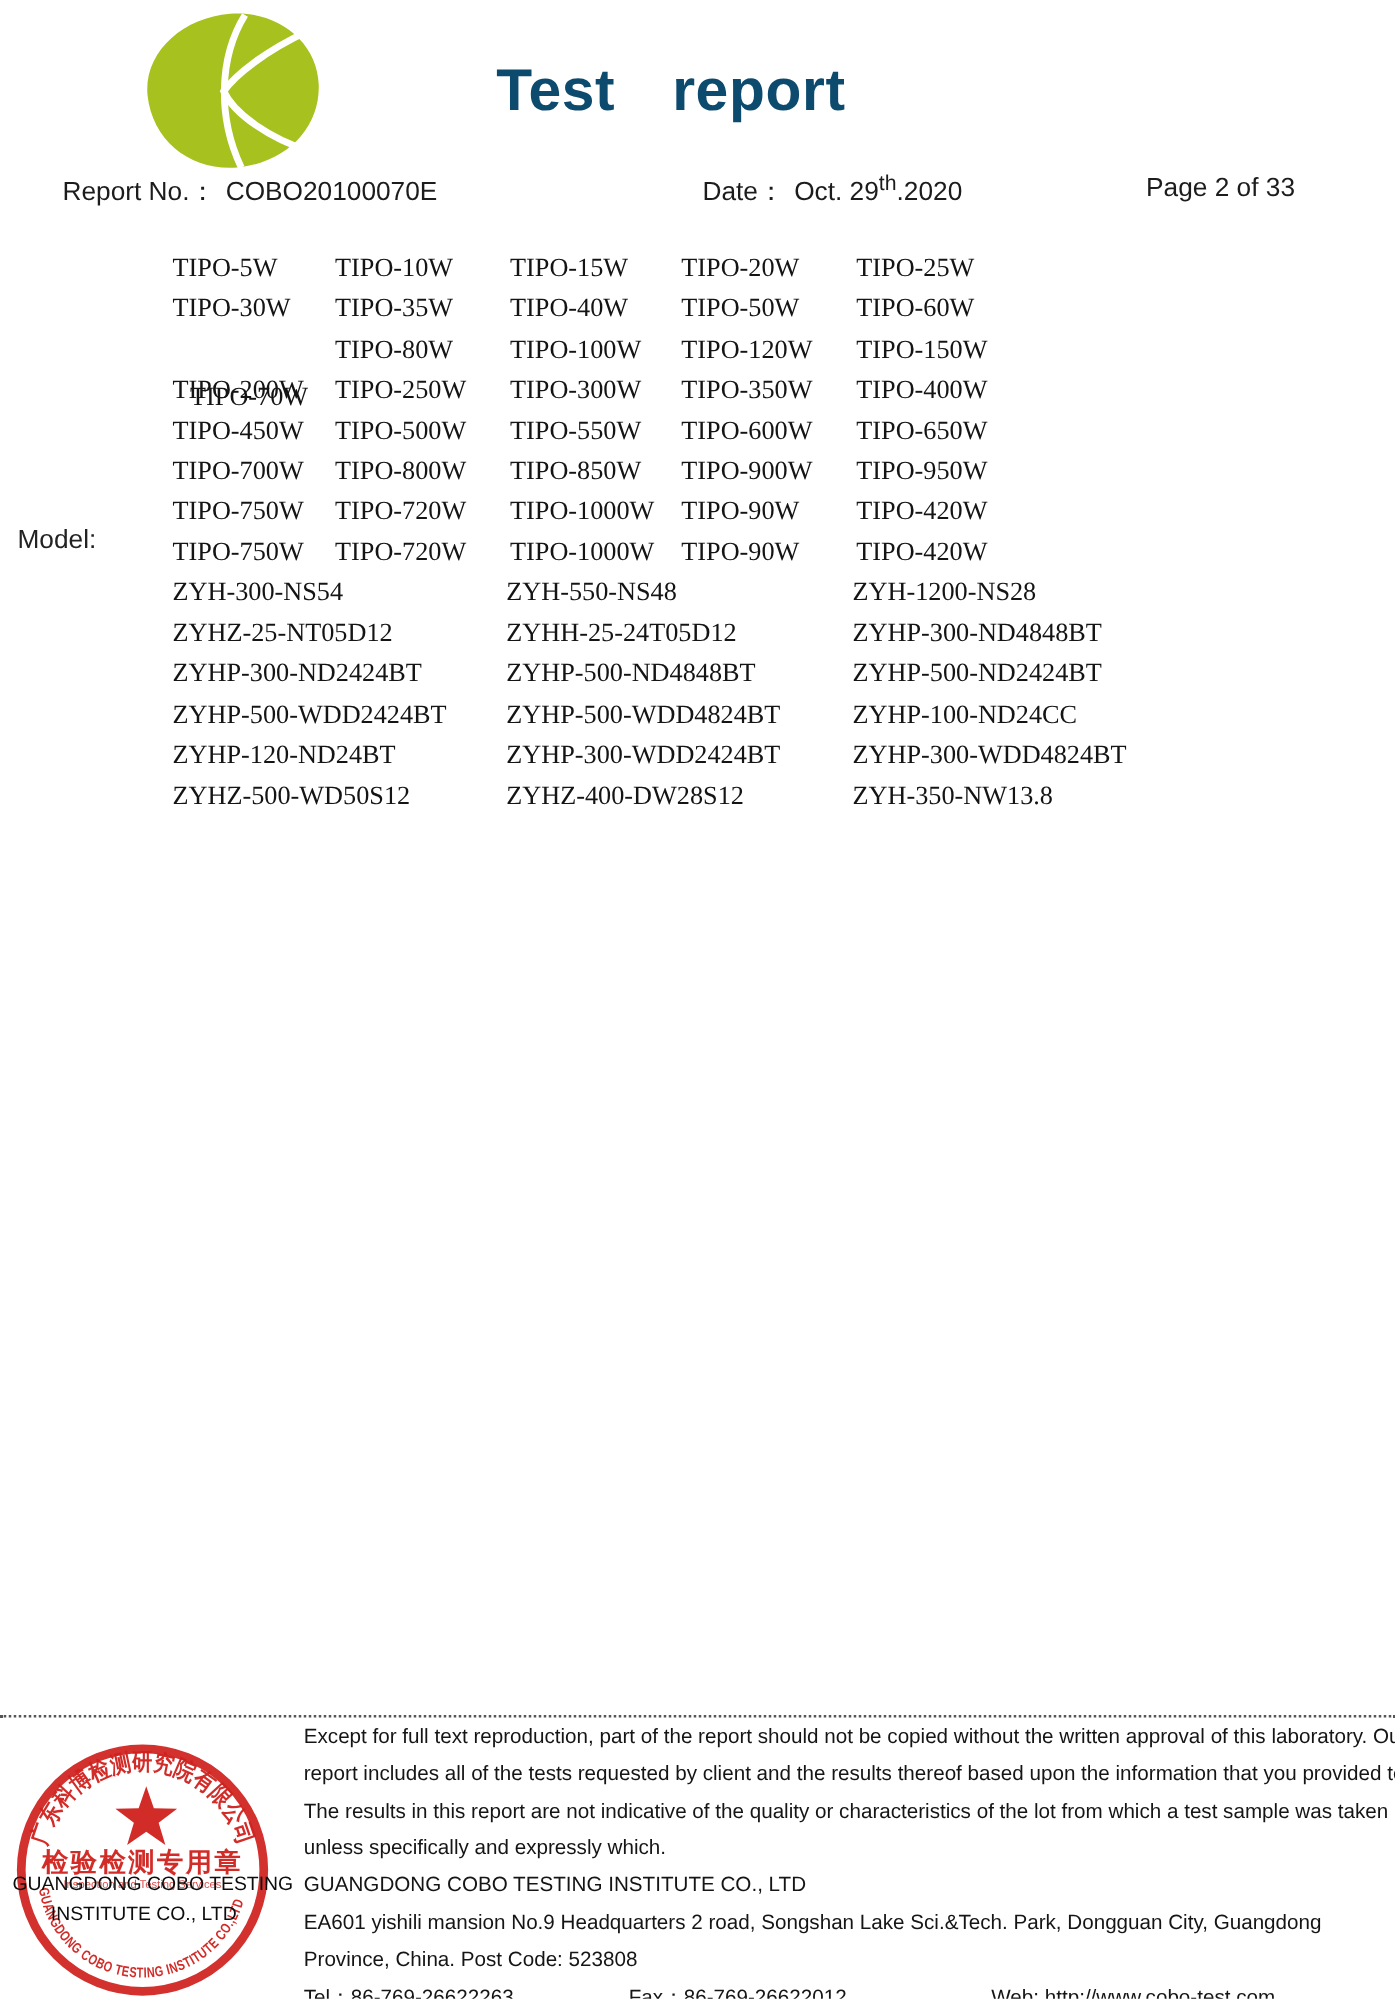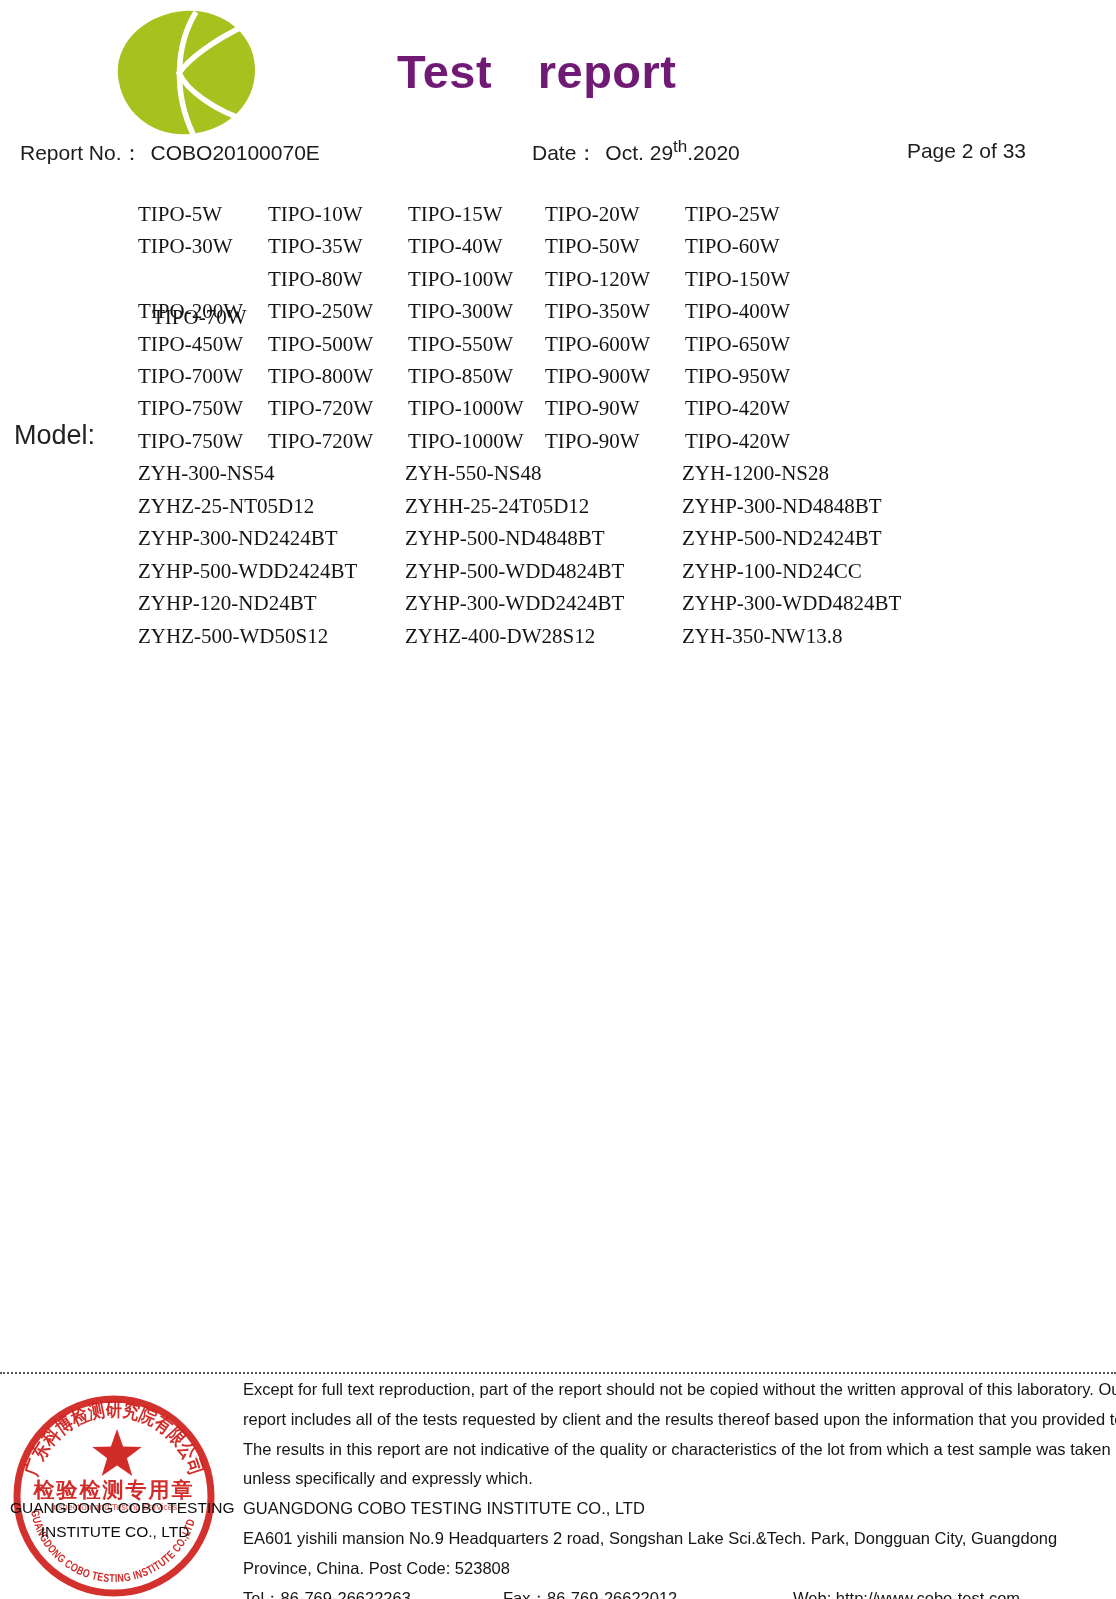--- a/index.html
+++ b/index.html
@@ -2,29 +2,29 @@
 <html><head>
 <meta charset="utf-8">
 <style>
   html,body{margin:0;padding:0;}
   body{width:1116px;height:1599px;position:relative;background:#ffffff;overflow:hidden;
        font-family:"Liberation Sans",sans-serif;color:#1c1c1c;}
   .abs{position:absolute;}
   
   .logo{left:116px;top:10px;width:142px;height:126px;}
   .title{left:397px;top:44px;font-size:47px;font-weight:bold;word-spacing:32px;
-         letter-spacing:0.5px;color:#701a75;white-space:nowrap;}
-  .hdr{top:139px;font-size:21px;white-space:nowrap;}
+         letter-spacing:0.5px;color:#0c4a6e;white-space:nowrap;}
+  .hdr{top:139px;font-size:21px;white-space:nowrap;margin-left:30px;}
   .hdr .val{margin-left:8px;}
   .hdr-no{left:20px;}
   .hdr-date{left:532px;}
   .hdr-date sup{font-size:17px;vertical-align:super;line-height:0;}
-  .hdr-page{right:90px;}
+  .hdr-page{right:80px;}
   
-  .model-label{left:14px;top:420px;font-size:27px;color:#222;}
+  .model-label{left:14px;top:420px;font-size:21px;color:#222;}
   .mgrid{display:grid;font-family:Liberation Serif, serif;font-size:21px;color:#141414;}
   #tipo-grid{left:138px;top:198px;grid-template-columns:130px 140px 137px 140px 120px;
              grid-auto-rows:32.4px;}
   #tipo-grid .mcell:nth-child(11){padding-left:14px;margin-top:38px;}
   #zyh-grid{left:138px;top:457px;grid-template-columns:267px 277px 240px;
             grid-auto-rows:32.5px;}
   .mcell{white-space:nowrap;line-height:32.4px;}
   
   .divider{left:0;top:1372px;width:1116px;border-top:2px dotted #555;height:0;}
   .ftr{left:243px;top:1375px;width:866px;font-size:16.5px;color:#151515;}

